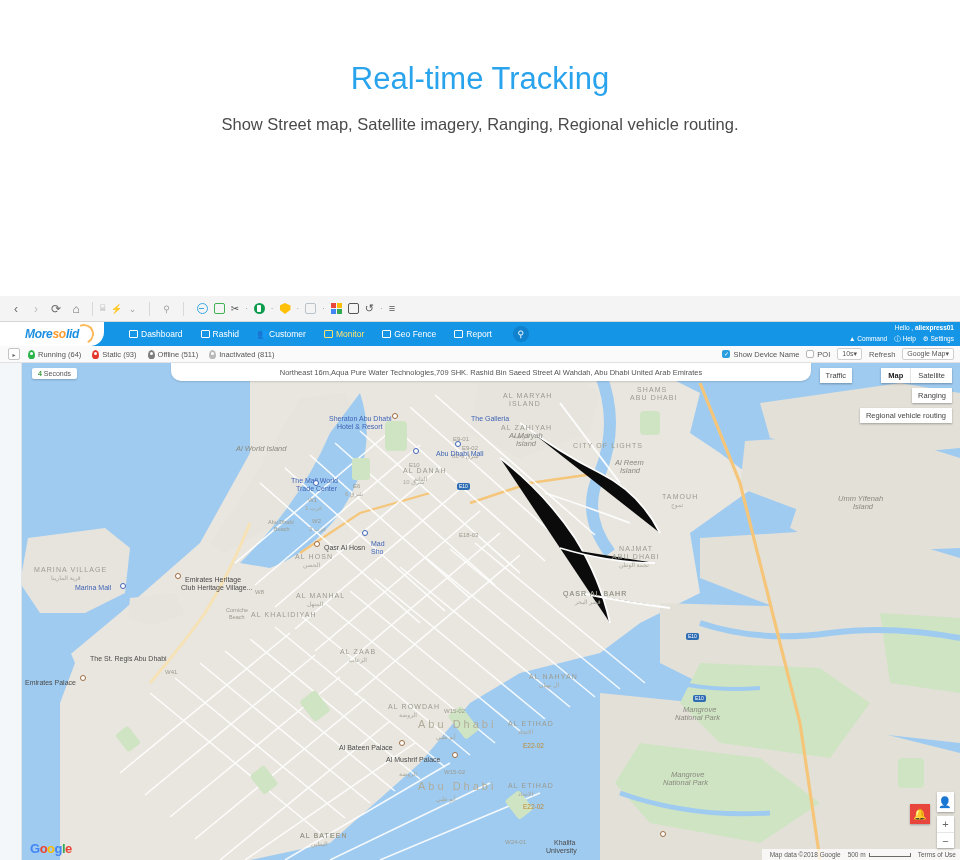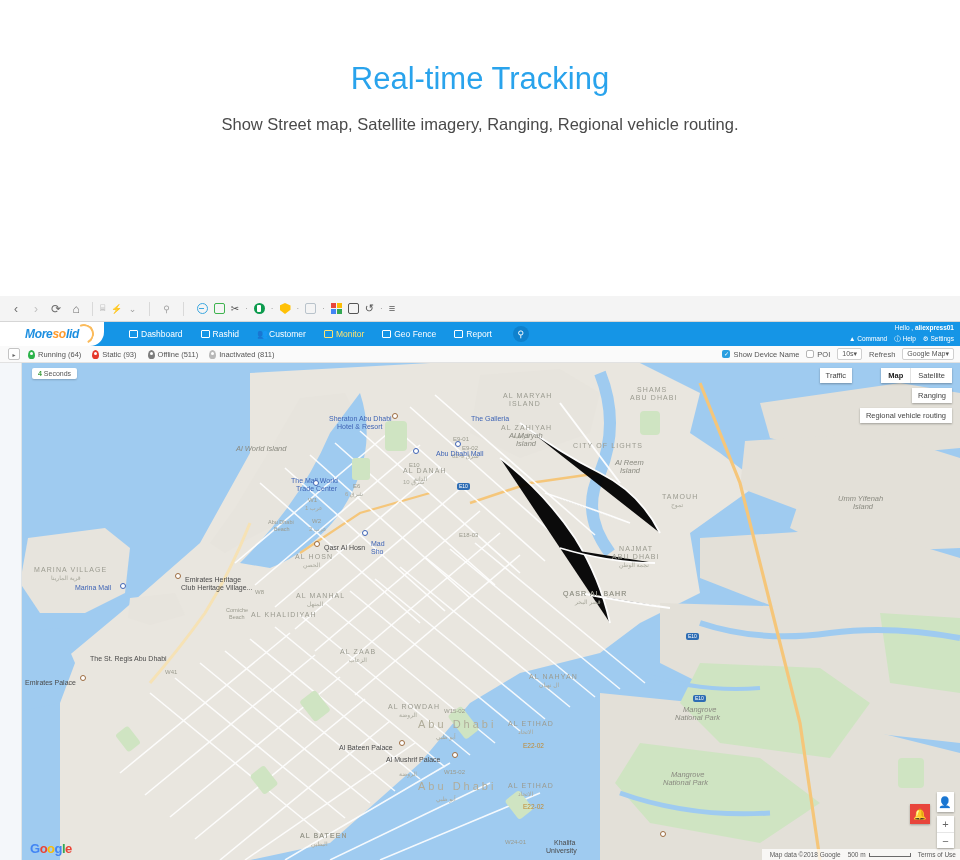--- a/index.html
+++ b/index.html
@@ -451,20 +451,21 @@
         <rect x="510" y="430" width="18" height="24" rx="3" transform="rotate(-38 519 442)"></rect>
         <rect x="640" y="48" width="20" height="24" rx="4"></rect>
         <rect x="898" y="395" width="26" height="30" rx="4"></rect>
       </g>
     </svg>
 
     <div class="sidebar-strip"></div>
 
     <div class="map-inner">
       <div class="secs-badge"><b>4</b> <span>Seconds</span></div>
+      <div class="addr-bar">Northeast 16m,Aqua Pure Water Technologies,709 SHK. Rashid Bin Saeed Street Al Wahdah, Abu Dhabi United Arab Emirates</div>
 
       <div class="map-btn mb-traffic">Traffic</div>
       <div class="mt-group">
         <div class="sel">Map</div>
         <div>Satellite</div>
       </div>
       <div class="map-btn mb-ranging">Ranging</div>
       <div class="map-btn mb-routing">Regional vehicle routing</div>
 
       <div class="alarm-btn">🔔</div>

